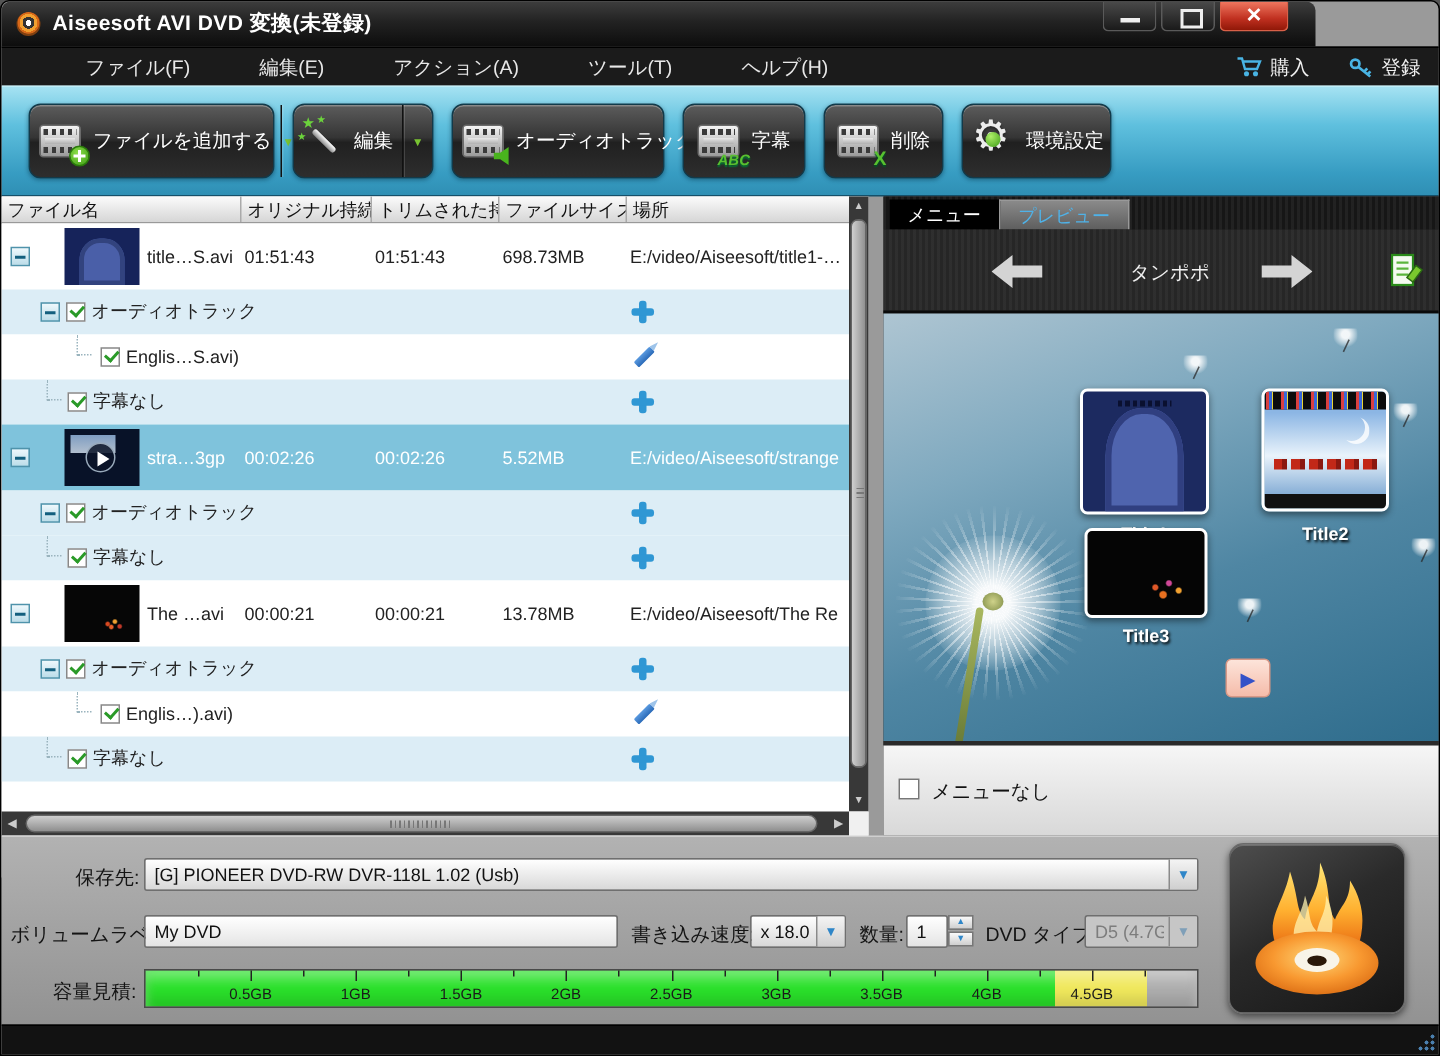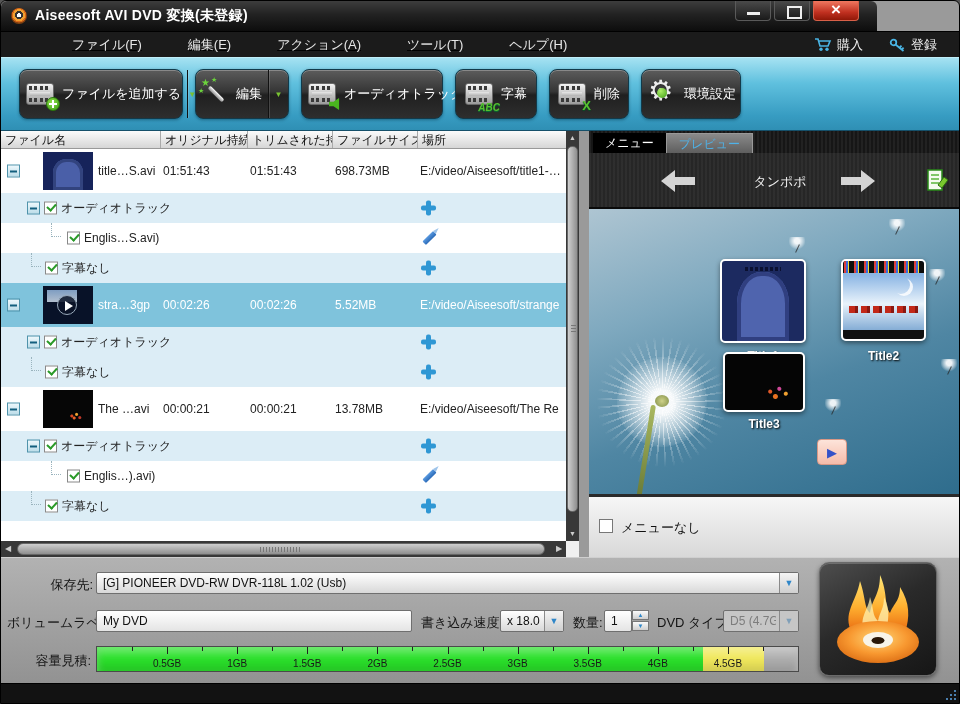--- a/index.html
+++ b/index.html
@@ -20,23 +20,23 @@
     border-top:none; border-radius:0 0 4px 4px; margin-left:3px; position:relative; cursor:pointer; }
   .win-btn.close { width:46px; background:linear-gradient(#f07860,#c03020 60%,#901808); border-color:#d86048; }
   .glyph-min::after { content:""; position:absolute; left:11px; top:11px; width:13px; height:3px; background:#eee; }
   .glyph-max::after { content:""; position:absolute; left:12px; top:5px; width:11px; height:9px; border:2px solid #eee; }
   .glyph-close::after { content:"×"; position:absolute; left:0; right:0; top:-1px; text-align:center;
     color:#fff; font-size:17px; font-weight:bold; }
 
   
   .menubar { position:absolute; left:0; top:30px; width:960px; height:26px; background:#1b1b1b;
     border-top:1px solid #000; display:flex; align-items:center; }
-  .menu-items { display:flex; padding-left:55px;text-decoration:underline; }
+  .menu-items { display:flex; padding-left:40px; }
   .menu-item { color:#e8e8e8; font-size:13px; padding:0 16px; margin-right:14px; cursor:pointer; }
-  .menu-right { margin-left:auto; display:flex; align-items:center; padding-right:24px; }
+  .menu-right { margin-left:auto; display:flex; align-items:center; padding-right:14px; }
   .menu-link { display:flex; align-items:center; color:#f0f0f0; font-size:13px; margin-left:26px; cursor:pointer; }
   .menu-link svg { margin-right:5px; }
 
   
   .toolbar { position:absolute; left:0; top:56px; width:960px; height:74px;
     background:linear-gradient(180deg,#a5e2f2 0%,#5fc0de 35%,#379cc2 80%,#2f8fb4 100%);
     border-top:1px solid #bfeef8; border-bottom:1px solid #15506a;
     display:flex; align-items:center; gap:12px; padding-left:18px; }
   .tb-btn { height:50px; border-radius:8px; border:1px solid #123a4a; cursor:pointer;
     background:linear-gradient(180deg,#5c5c5c 0%,#353535 45%,#202020 52%,#2e2e2e 100%);

